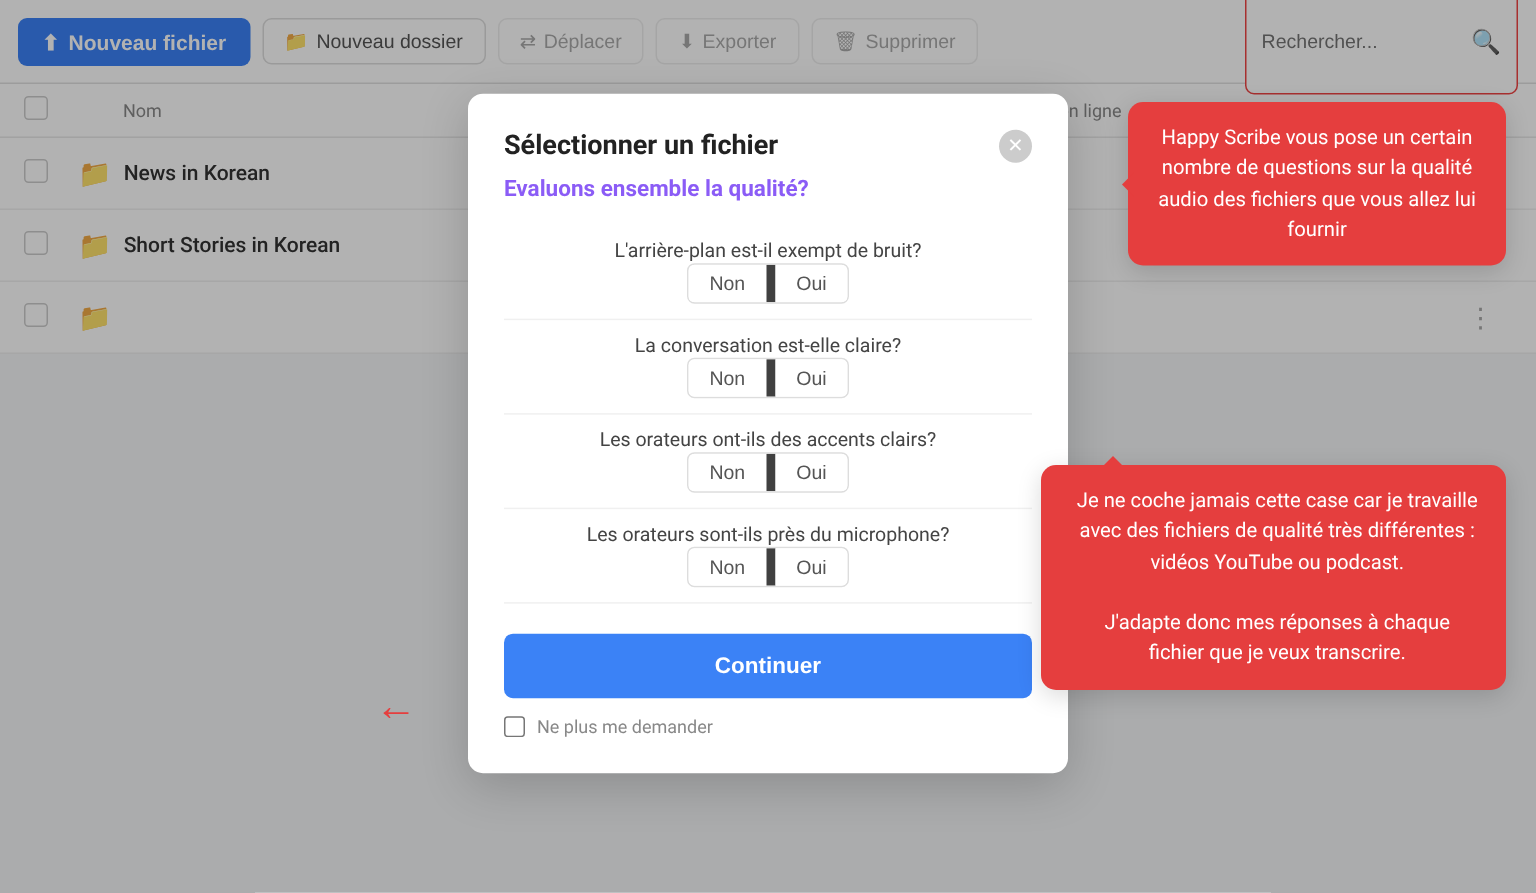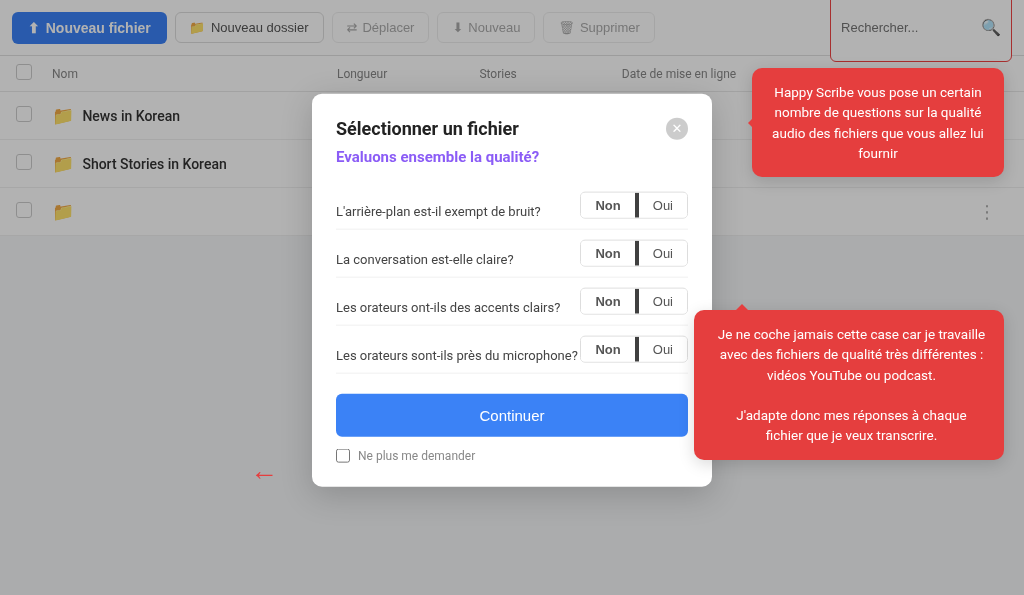--- a/index.html
+++ b/index.html
@@ -85,21 +85,21 @@
       display: flex;
       align-items: center;
       padding: 8px 16px;
       background: #fff;
       border-bottom: 1px solid #e8e8e8;
       font-size: 12px;
       color: #888;
       height: 36px;
     }
     .col-check { width: 36px; }
-    .col-nom { flex: 2; }
+    .col-nom { flex: 2; margin-left: 30px; }
     .col-longueur { flex: 1; }
     .col-langue { flex: 1; }
     .col-date { flex: 1.5; }
     .col-statut { flex: 1; }
     .col-actions { width: 30px; }
 
     
     .table-body { background: #f5f6f8; }
     .table-row {
       display: flex;
@@ -169,24 +169,25 @@
       display: flex; align-items: center; justify-content: center;
     }
     .modal-subtitle {
       color: #8b5cf6;
       font-size: 15px;
       font-weight: 700;
       margin-bottom: 16px;
     }
     .question-row {
       display: flex;
-      align-items: flex-end;
+      align-items: center;
       justify-content: space-between;
       padding: 10px 0;
       border-bottom: 1px solid #f0f0f0;
+      flex-direction: column;
     }
     .question-text {
       font-size: 13px;
       color: #444;
       flex: 1;
     }
     .btn-group {
       display: flex;
       border: 1px solid #ddd;
       border-radius: 5px;
@@ -194,33 +195,32 @@
     }
     .btn-non, .btn-oui {
       padding: 5px 14px;
       font-size: 13px;
       cursor: pointer;
       border: none;
       background: #fff;
       color: #555;
     }
     .btn-non {
-      border-right: 4px solid #404040;
-      font-weight: bold;
+      border-right: 6px solid #404040;
     }
     .btn-continuer {
       display: block;
       width: 100%;
       background: #3b82f6;
       color: #fff;
       border: none;
       border-radius: 6px;
       padding: 13px;
       font-size: 15px;
-      font-weight: 400;
+      font-weight: 700;
       cursor: pointer;
       margin-top: 20px;
     }
     .modal-footer {
       display: flex;
       align-items: flex-start;
       gap: 8px;
       margin-top: 12px;
       font-size: 12px;
       color: #888;
@@ -296,21 +296,21 @@
   <button class="btn-toolbar">
     <span>📁</span>
     <span>Nouveau dossier</span>
   </button>
   <button class="btn-toolbar disabled">
     <span>⇄</span>
     <span>Déplacer</span>
   </button>
   <button class="btn-toolbar disabled">
     <span>⬇</span>
-    <span>Nouveau</span>
+    <span>Exporter</span>
   </button>
   <button class="btn-toolbar disabled">
     <span>🗑</span>
     <span>Supprimer</span>
   </button>
   <div class="search-bar">
     <input type="text" placeholder="Rechercher..." style="">
     <button class="search-icon-btn">🔍</button>
   </div>
 </div>

